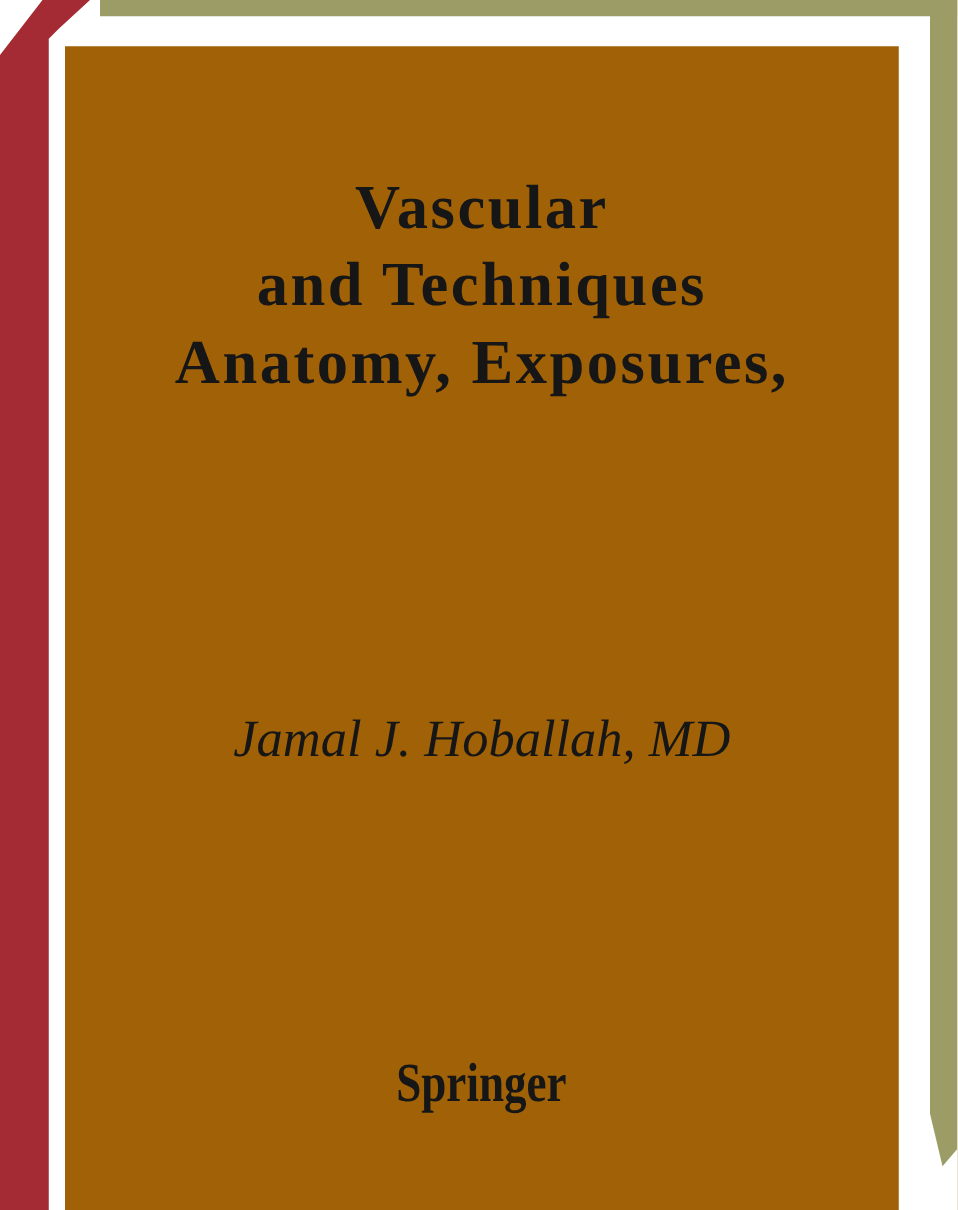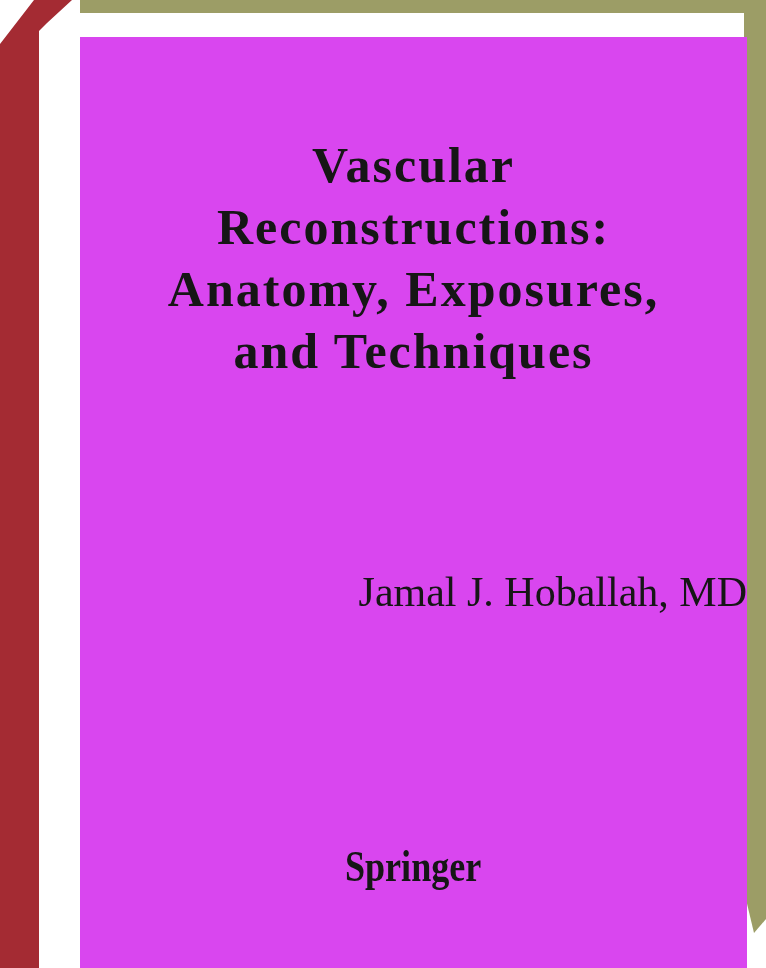--- a/index.html
+++ b/index.html
@@ -43,21 +43,22 @@
     line-height: 62px;
     letter-spacing: 2px;
     white-space: nowrap;
   }
   .title-line { display: block; }
   .author {
     position: absolute;
     top: 530px;
     left: 0;
     right: 0;
-    text-align: right;
+    text-align: center;
+    font-style: italic;
     font-size: 42px;
     line-height: 50px;
     white-space: nowrap;
   }
   .publisher {
     position: absolute;
     top: 807px;
     left: 0;
     right: 0;
     text-align: center;
@@ -79,27 +80,26 @@
 
   <svg class="edges-svg" viewBox="0 0 766 968" xmlns="http://www.w3.org/2000/svg">
 
     <rect x="80" y="0" width="686" height="13" fill="#9c9d66"></rect>
 
     <path d="M744,0 L766,0 L766,919 L754,933 L744,891 Z" fill="#9c9d66"></path>
 
     <path d="M0,44 L34,0 L72,0 L47,23 L39,31 L39,968 L0,968 Z" fill="#a42b33"></path>
   </svg>
 
-  <div class="cover" style="background-color: #d946ef; margin-left: 28px;">
+  <div class="cover" style="background-color: #a16207;">
 
     <div class="title" style="color: rgb(22, 22, 22);">
       <span class="title-line">Vascular</span>
-      <span class="title-line">Reconstructions:</span>
+      <span class="title-line">and Techniques</span>
       <span class="title-line">Anatomy, Exposures,</span>
-      <span class="title-line">and Techniques</span>
     </div>
 
     <div class="author" style="color: rgb(22, 22, 22);">Jamal J. Hoballah, MD</div>
 
     <div class="publisher" style="color: rgb(22, 22, 22);">
       <span class="publisher-text">Springer</span>
     </div>
 
   </div>
 </div>

